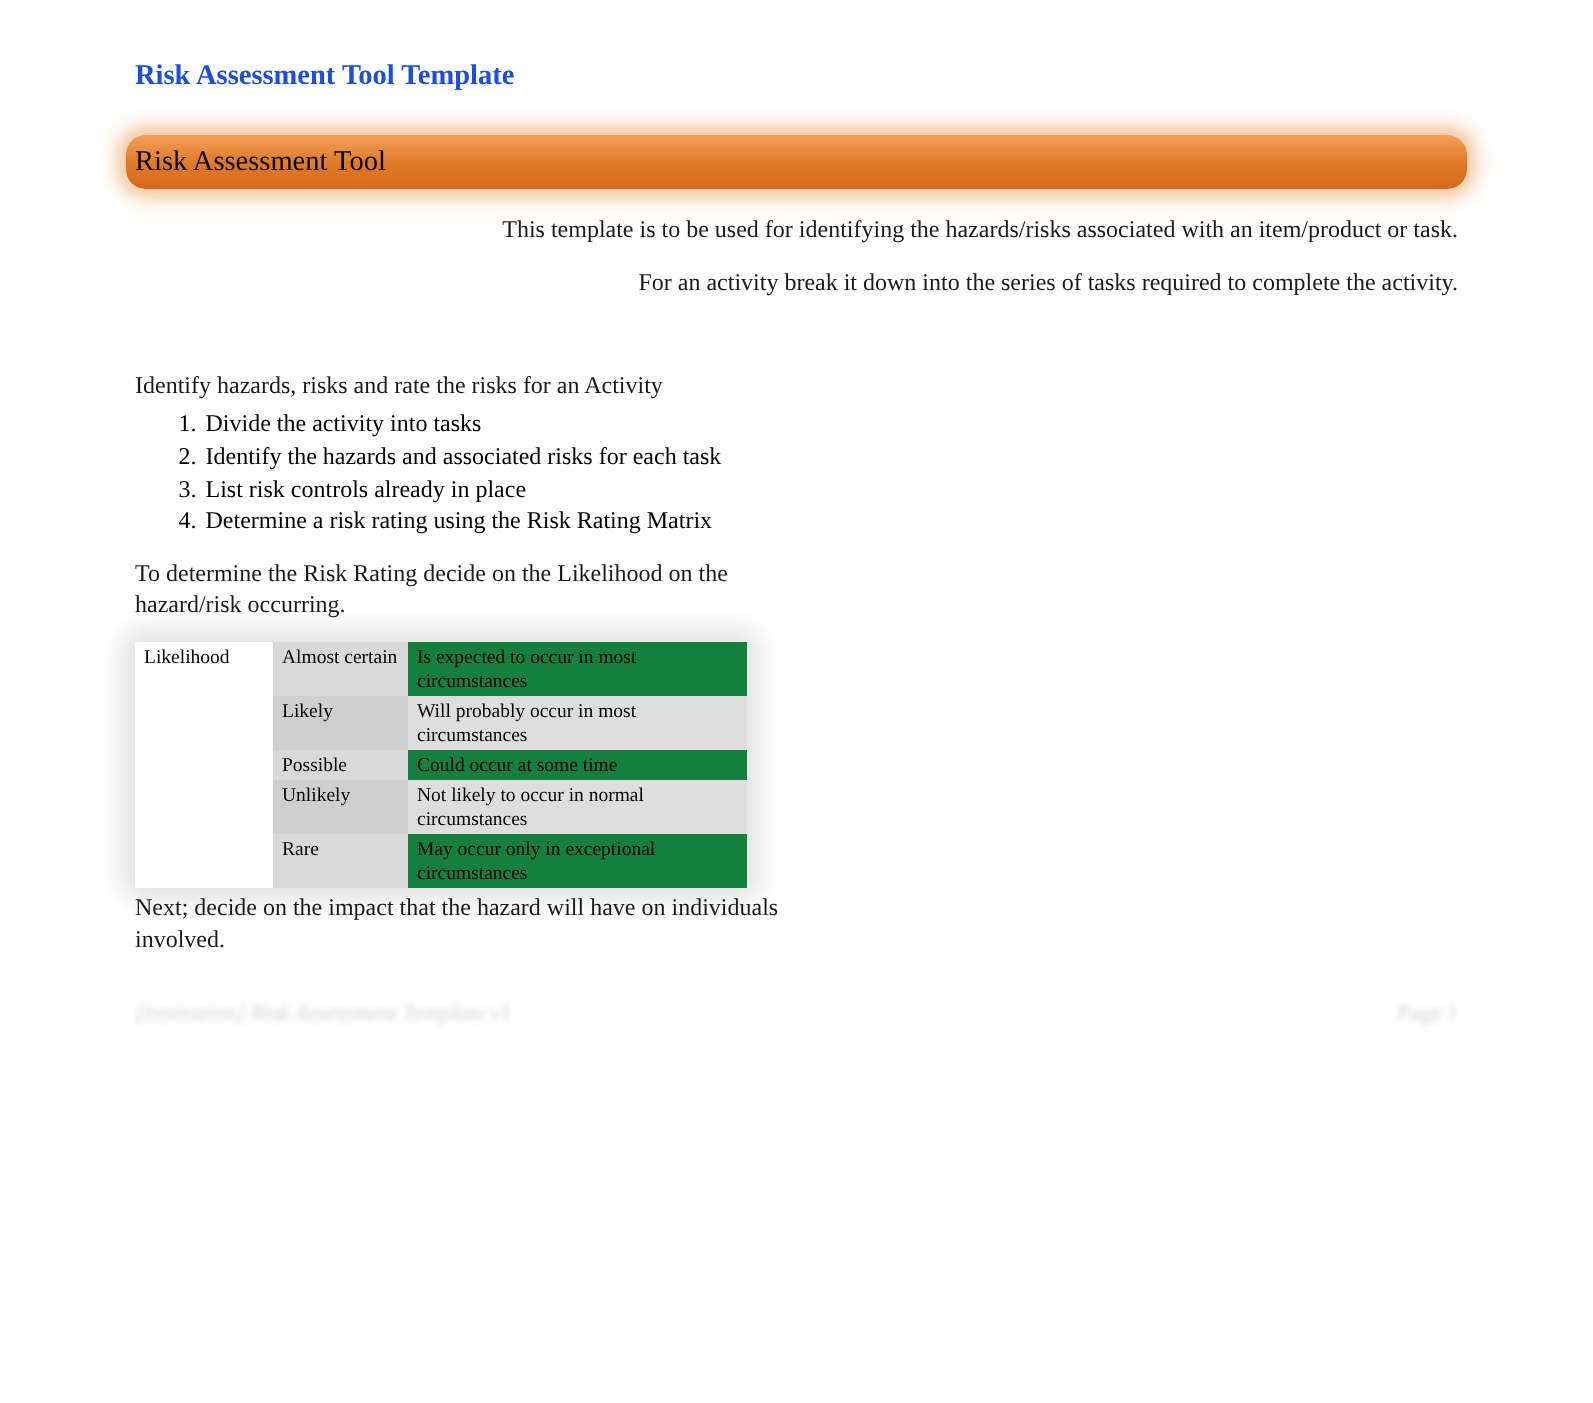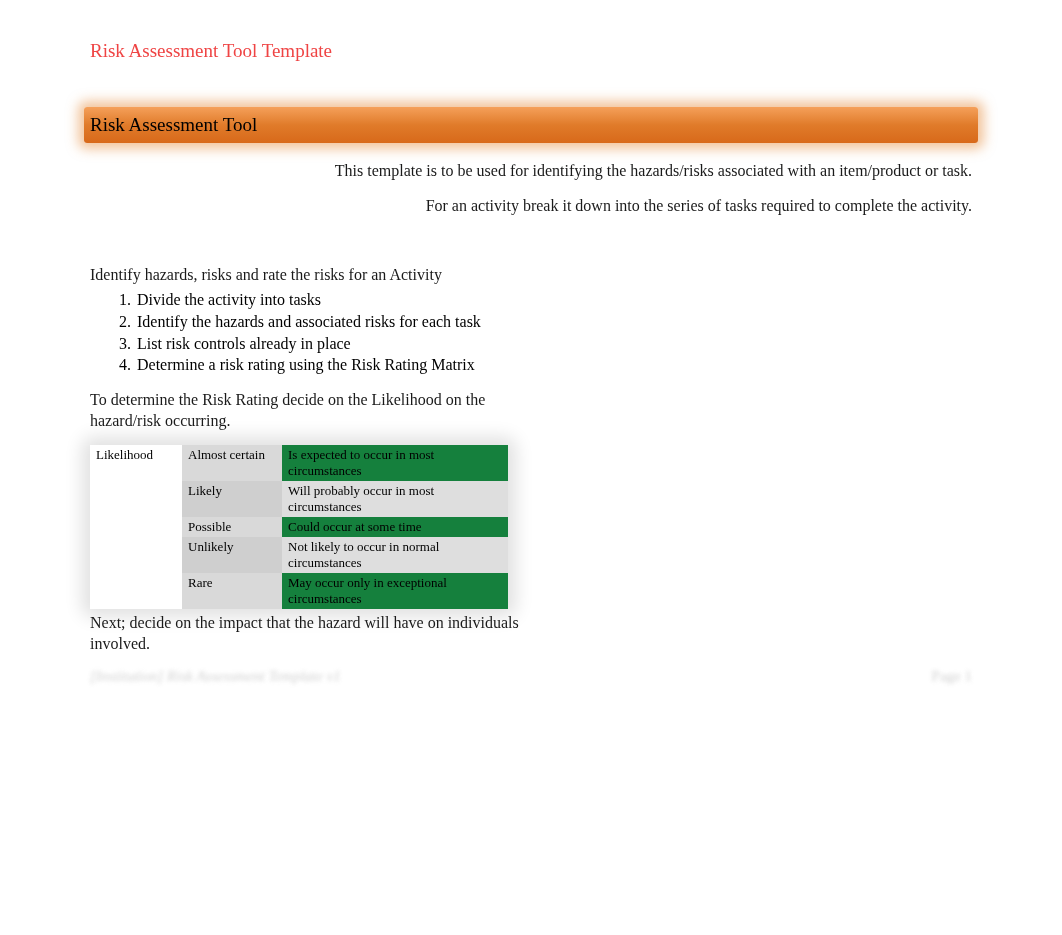--- a/index.html
+++ b/index.html
@@ -13,28 +13,28 @@
       width: 1062px;
       height: 935px;
       position: relative;
       color: #000;
     }
     .page {
       padding: 40px 90px 0 90px;
     }
     .doc-title {
       font-size: 19px;
-      font-weight: normal;
-      margin-bottom: 45px;
-      color: #ef4444;
+      font-weight: bold;
+      margin-bottom: 28px;
+      color: #1d4ed8;
     }
     .banner {
       background: linear-gradient(to bottom, #f5a05a 0%, #e07b2a 50%, #d8691a 100%);
       box-shadow: 0 0 12px 6px rgba(230, 140, 60, 0.5);
-      border-radius: 3px;
+      border-radius: 13px;
       padding: 7px 0 7px 0;
       margin-bottom: 18px;
       margin-left: -6px;
       margin-right: -6px;
     }
     .banner-text {
       font-size: 19px;
       color: #000;
       padding-left: 6px;
     }
@@ -79,21 +79,21 @@
       vertical-align: top;
       padding: 2px 6px;
     }
     .lk-header {
       background: #ffffff;
       width: 92px;
       font-size: 13px;
     }
     .lk-level {
       background: #d9d9d9;
-      width: 100px;
+      width: 90px;
       font-size: 13px;
     }
     .lk-desc {
       background: #15803d;
       width: 226px;
       font-size: 13px;
     }
     .lk-row-alt .lk-level {
       background: #cfcfcf;
     }

